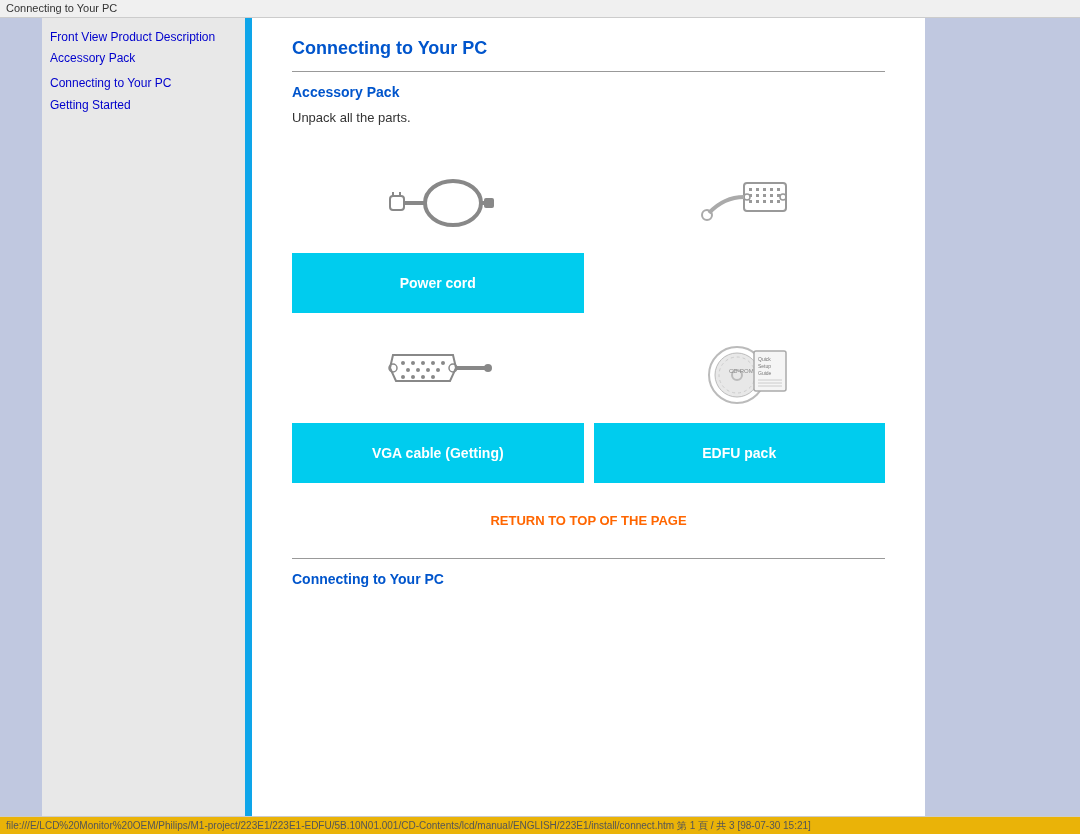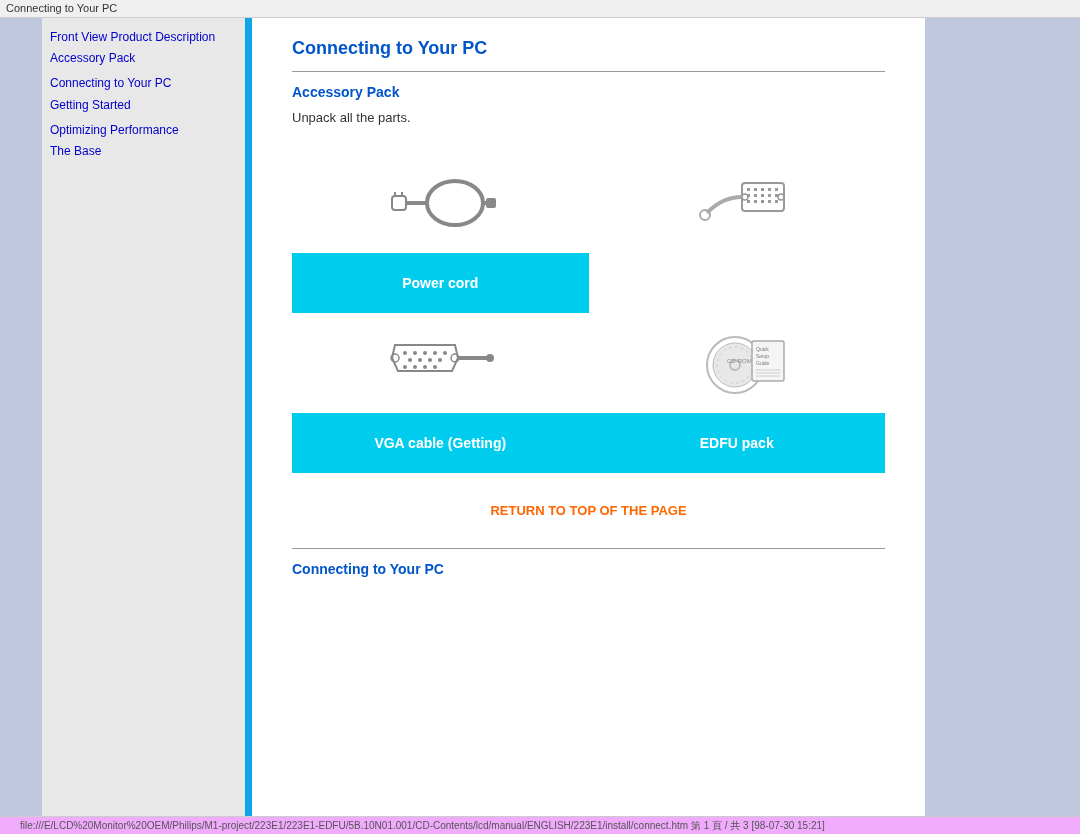--- a/index.html
+++ b/index.html
@@ -74,21 +74,21 @@
       margin-bottom: 10px;
     }
     .intro-text {
       font-size: 13px;
       color: #333;
       margin-bottom: 28px;
     }
     .products-grid {
       display: grid;
       grid-template-columns: 1fr 1fr;
-      gap: 0;
+      gap: 10px;
       margin-bottom: 20px;
     }
     .product-cell {
       display: flex;
       flex-direction: column;
       align-items: center;
     }
     .product-image {
       width: 100%;
       height: 100px;
@@ -110,23 +110,23 @@
     .return-link {
       text-align: center;
       color: #ff6600;
       font-size: 13px;
       font-weight: bold;
       text-decoration: none;
       display: block;
       margin: 30px 0;
     }
     .status-bar {
-      background: #f0abfc;
+      background: #eab308;
       border-top: 1px solid #ccc;
-      padding: 2px 20px;
+      padding: 2px 6px;
       font-size: 10px;
       color: #555;
       height: 18px;
       overflow: hidden;
     }
     
     .icon-svg {
       width: 120px;
       height: 80px;
     }
@@ -142,24 +142,20 @@
   <div class="left-margin"></div>
 
   <div class="sidebar">
     <div class="sidebar-group">
       <a href="#">Front View Product Description</a>
       <a href="#">Accessory Pack</a>
     </div>
     <div class="sidebar-group">
       <a href="#">Connecting to Your PC</a>
       <a href="#">Getting Started</a>
-    </div>
-    <div class="sidebar-group">
-      <a href="#">Optimizing Performance</a>
-      <a href="#">The Base</a>
     </div>
   </div>
 
   <div class="main-content">
 
     <h1 class="page-title">Connecting to Your PC</h1>
     <hr class="divider">
 
     <h2 class="section-title">Accessory Pack</h2>
     <p class="intro-text">Unpack all the parts.</p>

